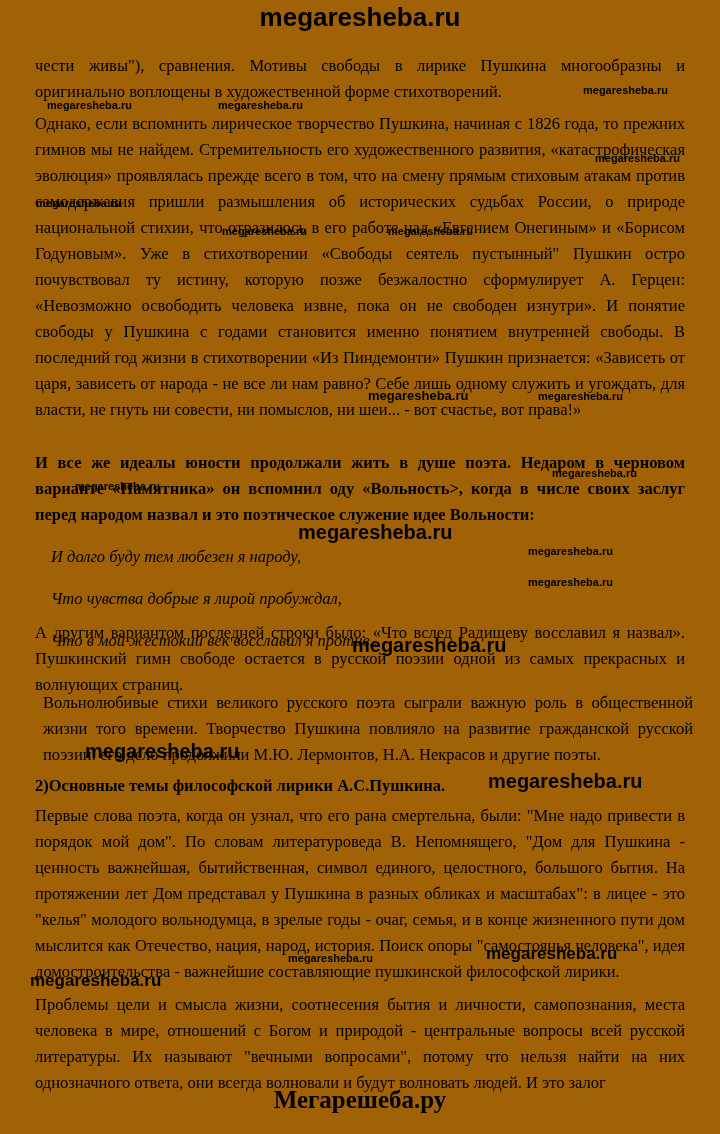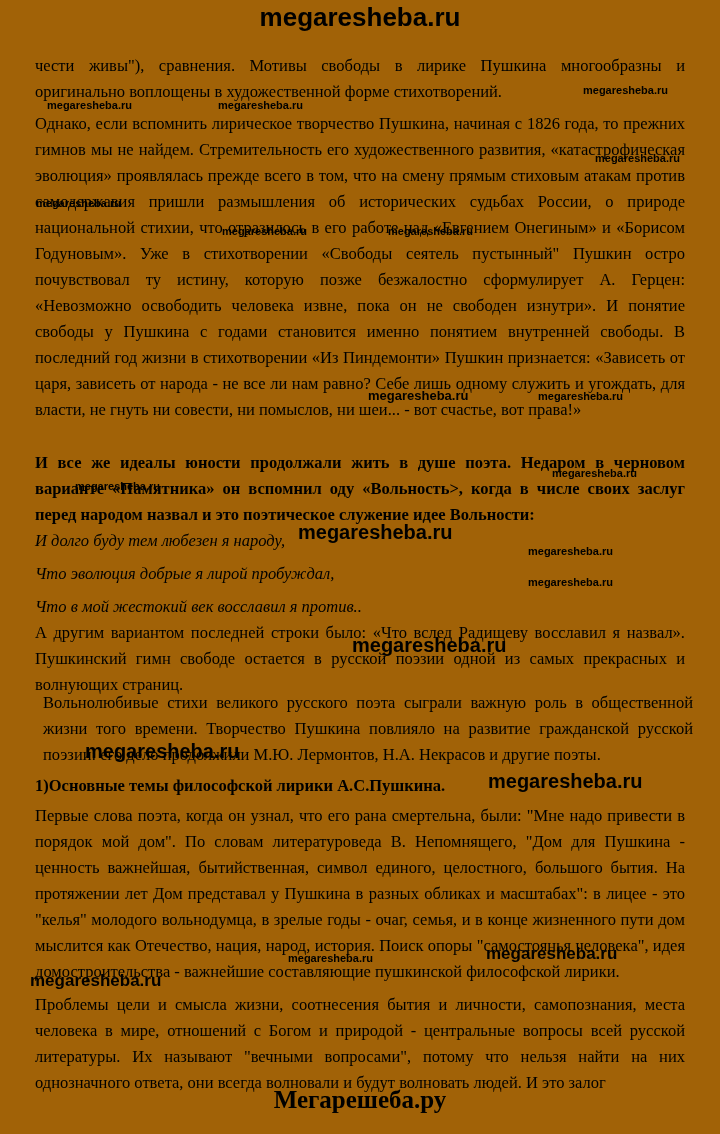--- a/index.html
+++ b/index.html
@@ -25,21 +25,21 @@
   .para {
     font-size: 16.5px; line-height: 26px;
     text-align: justify;
   }
   .section-heading {
     font-size: 16.5px; line-height: 26px; font-weight: 700;
     text-align: left;
   }
   .poem-line {
     font-size: 16.5px; line-height: 26px;
-    font-style: italic; margin: 0;
+    font-style: italic; margin: 16px;
   }
   .poem-line + .poem-line { margin-top: 7px; }
   .site-footer {
     position: absolute; top: 1086px; left: 0; width: 720px;
     text-align: center;
     font-family: "Liberation Serif", serif;
     font-weight: 700; font-size: 25px;
   }
   .wm {
     position: absolute;
@@ -60,28 +60,28 @@
 <div class="page">
 
   <div class="site-header">megaresheba.ru</div>
 
   <p class="block para" style="top:53px;">чести живы"), сравнения. Мотивы свободы в лирике Пушкина многообразны и оригинально воплощены в художественной форме стихотворений.</p>
   <p class="block para" style="top:111px;">Однако, если вспомнить лирическое творчество Пушкина, начиная с 1826 года, то прежних гимнов мы не найдем. Стремительность его художественного развития, «катастрофическая эволюция» проявлялась прежде всего в том, что на смену прямым стиховым атакам против самодержавия пришли размышления об исторических судьбах России, о природе национальной стихии, что отразилось в его работе над «Евгением Онегиным» и «Борисом Годуновым». Уже в стихотворении «Свободы сеятель пустынный" Пушкин остро почувствовал ту истину, которую позже безжалостно сформулирует А. Герцен: «Невозможно освободить человека извне, пока он не свободен изнутри». И понятие свободы у Пушкина с годами становится именно понятием внутренней свободы. В последний год жизни в стихотворении «Из Пиндемонти» Пушкин признается: «Зависеть от царя, зависеть от народа - не все ли нам равно? Себе лишь одному служить и угождать, для власти, не гнуть ни совести, ни помыслов, ни шеи... - вот счастье, вот права!»</p>
   <p class="block para" style="top:450px;font-weight:bold;">И все же идеалы юности продолжали жить в душе поэта. Недаром в черновом варианте «Памятника» он вспомнил оду «Вольность&gt;, когда в числе своих заслуг перед народом назвал и это поэтическое служение идее Вольности:</p>
 
   <div class="block" style="top:528px;">
     <p class="poem-line">И долго буду тем любезен я народу,</p>
-    <p class="poem-line">Что эволюция добрые я лирой пробуждал,</p>
+    <p class="poem-line">Что чувства добрые я лирой пробуждал,</p>
     <p class="poem-line">Что в мой жестокий век восславил я против..</p>
   </div>
 
   <p class="block para" style="top:620px;">А другим вариантом последней строки было: «Что вслед Радищеву восславил я назвал». Пушкинский гимн свободе остается в русской поэзии одной из самых прекрасных и волнующих страниц.</p>
   <p class="block para" style="top:690px;margin-left:8px;">Вольнолюбивые стихи великого русского поэта сыграли важную роль в общественной жизни того времени. Творчество Пушкина повлияло на развитие гражданской русской поэзии: его дело продолжили М.Ю. Лермонтов, Н.А. Некрасов и другие поэты.</p>
 
-  <h2 class="block section-heading" style="top:773px; margin:0;">1)Основные темы философской лирики А.С.Пушкина.</h2>
+  <h2 class="block section-heading" style="top:773px; margin:0;">2)Основные темы философской лирики А.С.Пушкина.</h2>
 
   <p class="block para" style="top:803px;">Первые слова поэта, когда он узнал, что его рана смертельна, были: "Мне надо привести в порядок мой дом". По словам литературоведа В. Непомнящего, "Дом для Пушкина - ценность важнейшая, бытийственная, символ единого, целостного, большого бытия. На протяжении лет Дом представал у Пушкина в разных обликах и масштабах": в лицее - это "келья" молодого вольнодумца, в зрелые годы - очаг, семья, и в конце жизненного пути дом мыслится как Отечество, нация, народ, история. Поиск опоры "самостоянья человека", идея домостроительства - важнейшие составляющие пушкинской философской лирики.</p>
   <p class="block para" style="top:992px;">Проблемы цели и смысла жизни, соотнесения бытия и личности, самопознания, места человека в мире, отношений с Богом и природой - центральные вопросы всей русской литературы. Их называют "вечными вопросами", потому что нельзя найти на них однозначного ответа, они всегда волновали и будут волновать людей. И это залог</p>
 
   <div class="site-footer">Мегарешеба.ру</div>
 
   <span class="wm wm-xs" style="left:583px; top:84px;">megaresheba.ru</span>
   <span class="wm wm-xs" style="left:47px;  top:99px;">megaresheba.ru</span>
   <span class="wm wm-xs" style="left:218px; top:99px;">megaresheba.ru</span>
   <span class="wm wm-xs" style="left:595px; top:152px;">megaresheba.ru</span>

